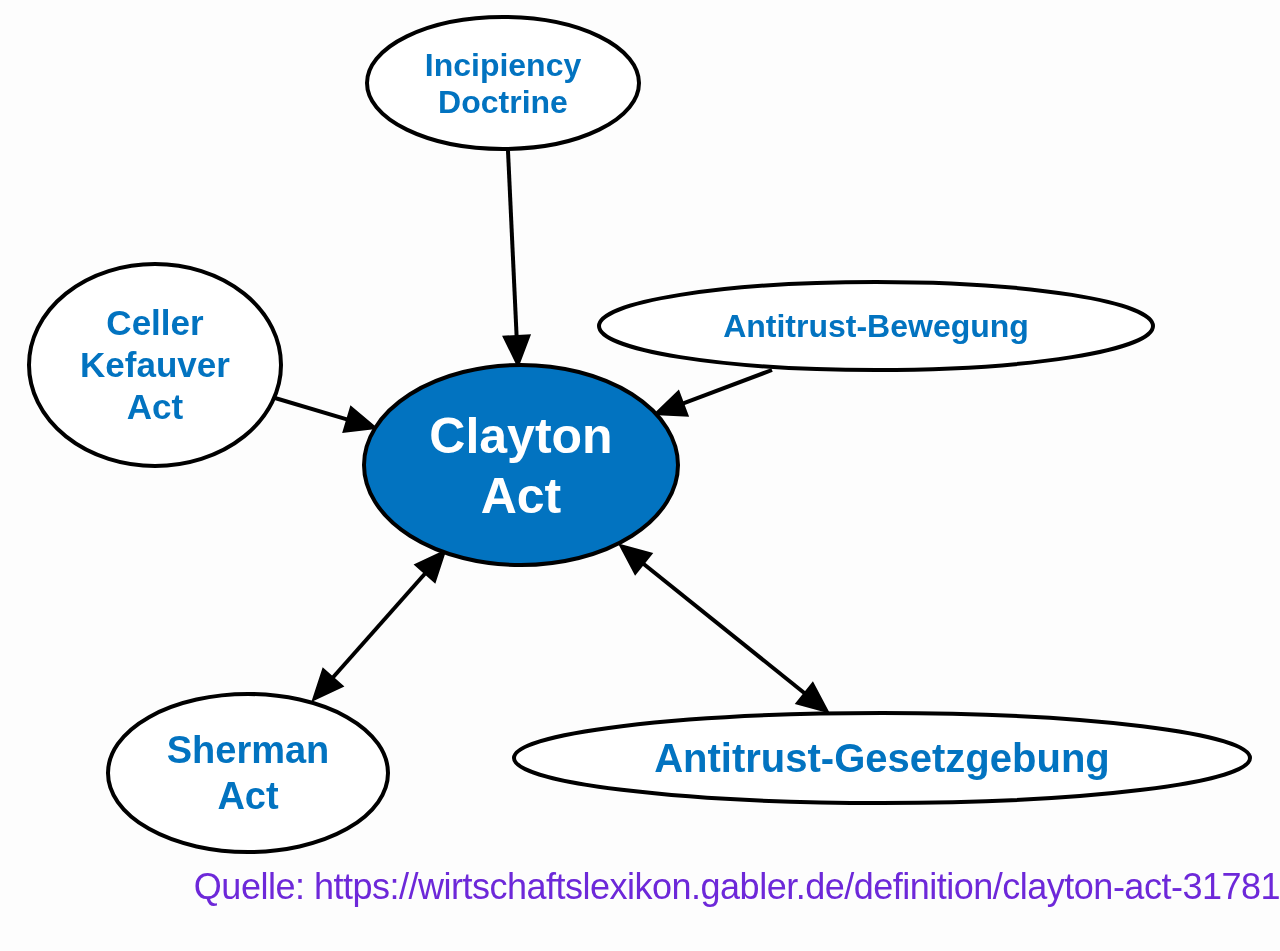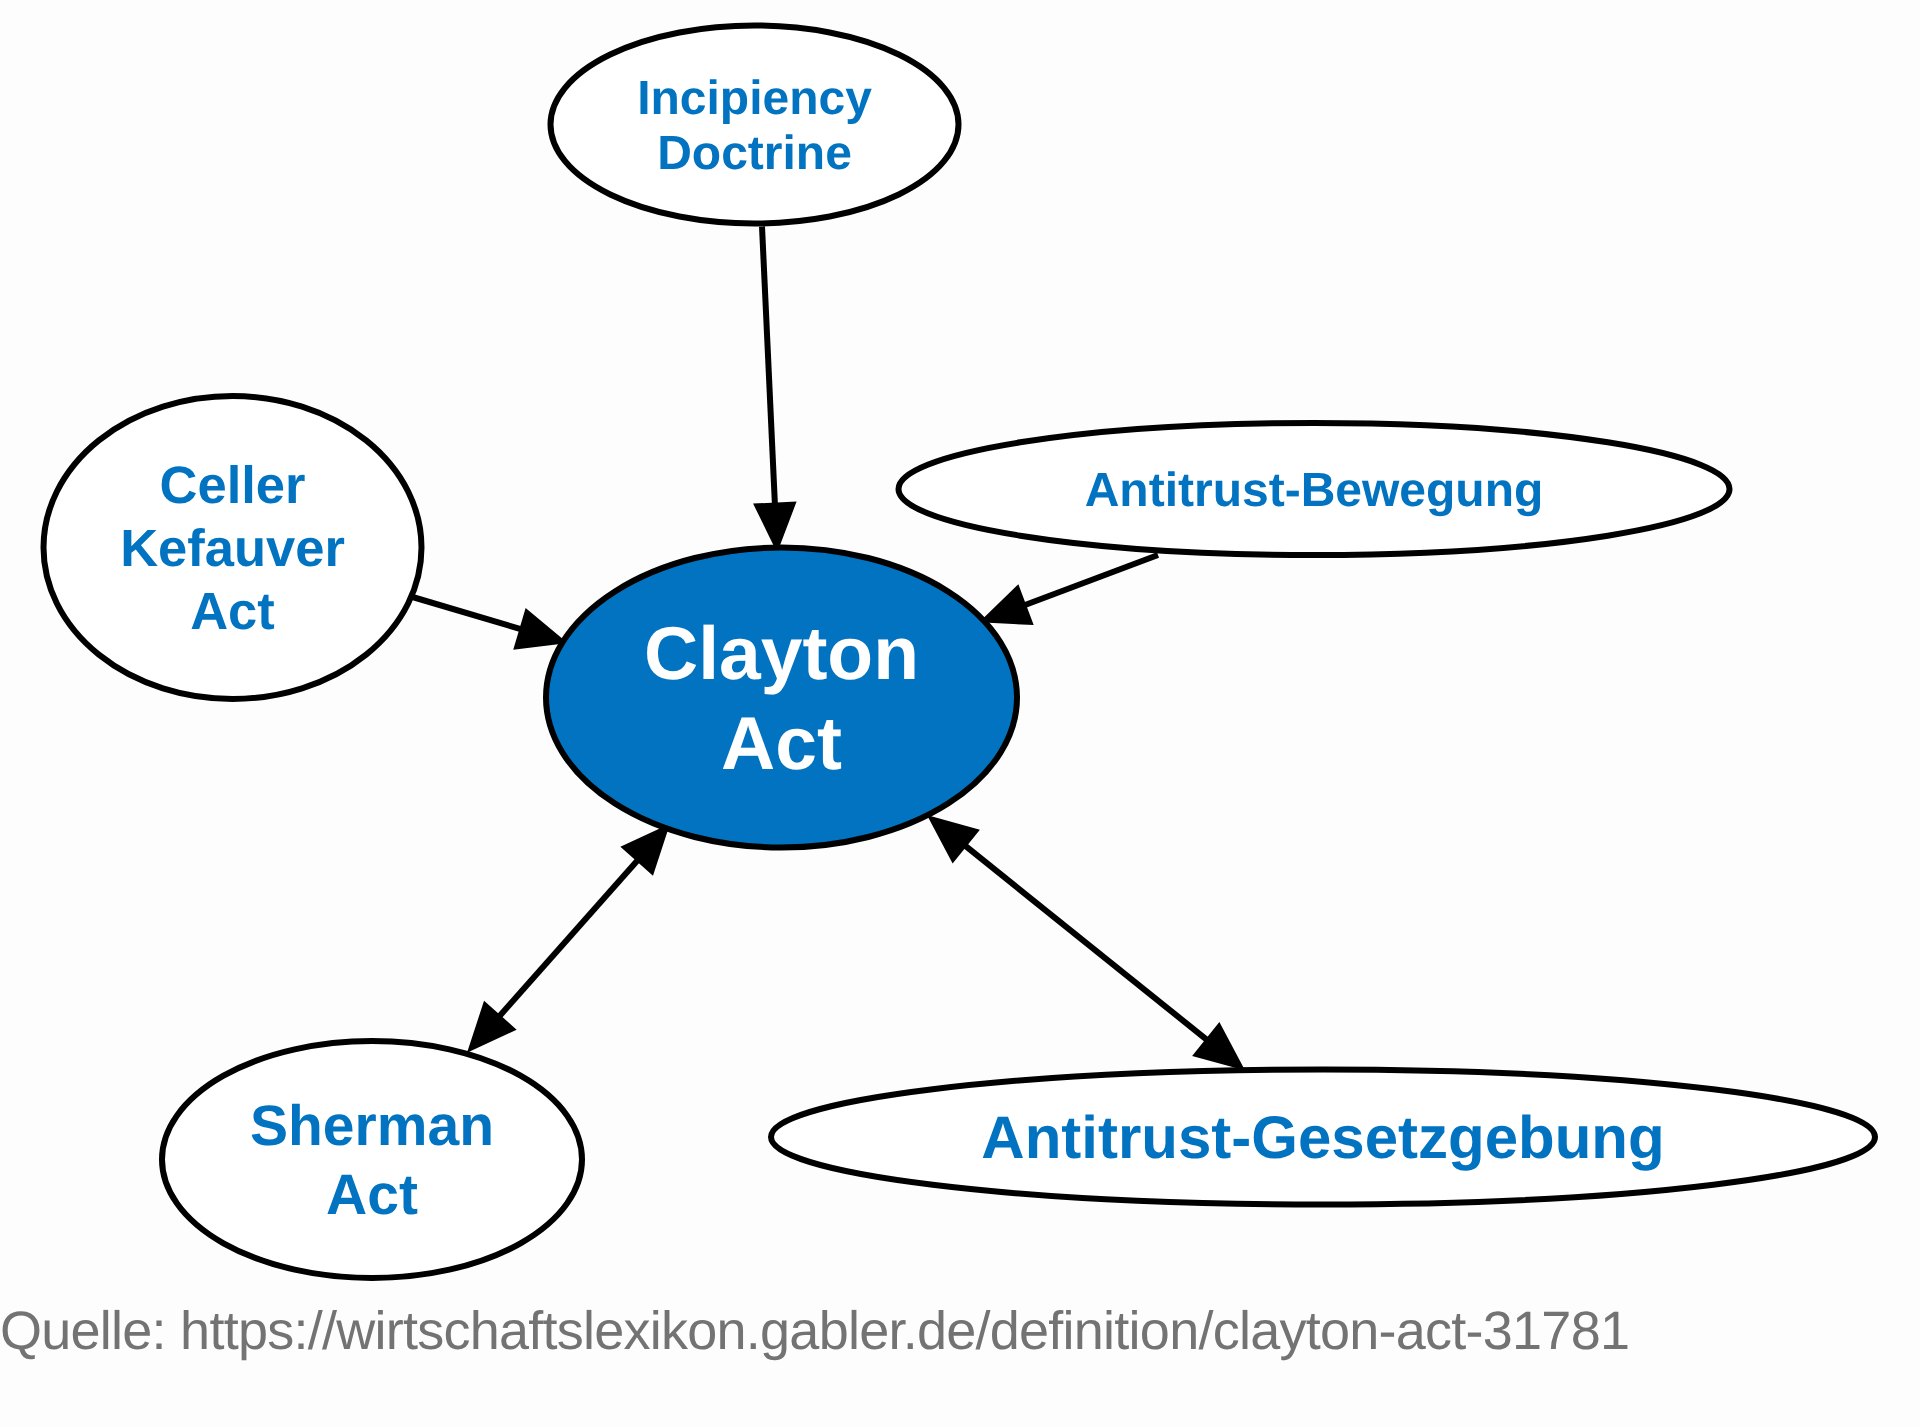--- a/index.html
+++ b/index.html
@@ -1,22 +1,22 @@
 <!DOCTYPE html>
 <html><head>
   <meta charset="utf-8">
   <style>
     html, body { margin: 0; padding: 0; background: #fdfdfd; }
     body { width: 1280px; height: 951px; position: relative; overflow: hidden; }
     svg#diagram { position: absolute; left: 0; top: 0; }
     .node-label { font-family: "Liberation Sans", sans-serif; font-weight: bold; text-anchor: middle; }
     .source {
       position: absolute; left: 0; width: 1280px; top: 866px;
-      text-align: left; font-family: "Liberation Sans", sans-serif;
-      font-size: 36px; color: #737373; letter-spacing: -0.5px;
+      text-align: right; font-family: "Liberation Sans", sans-serif;
+      font-size: 36px; color: #6d28d9; letter-spacing: -0.5px;
     }
   </style>
 </head>
 <body>
 
 <svg id="diagram" width="1280" height="951" viewBox="0 0 1280 951">
   <g id="edges-layer">
       <g>
         <line x1="508" y1="151" x2="516.7920036168358" y2="340.0280777619703" stroke="#000000" stroke-width="4"></line>
         <polygon points="518,366 503.6201969004111,336.63639560924014 529.5921191384408,335.42839922607595" fill="#000000" stroke="#000000" stroke-width="2" stroke-linejoin="miter"></polygon>

